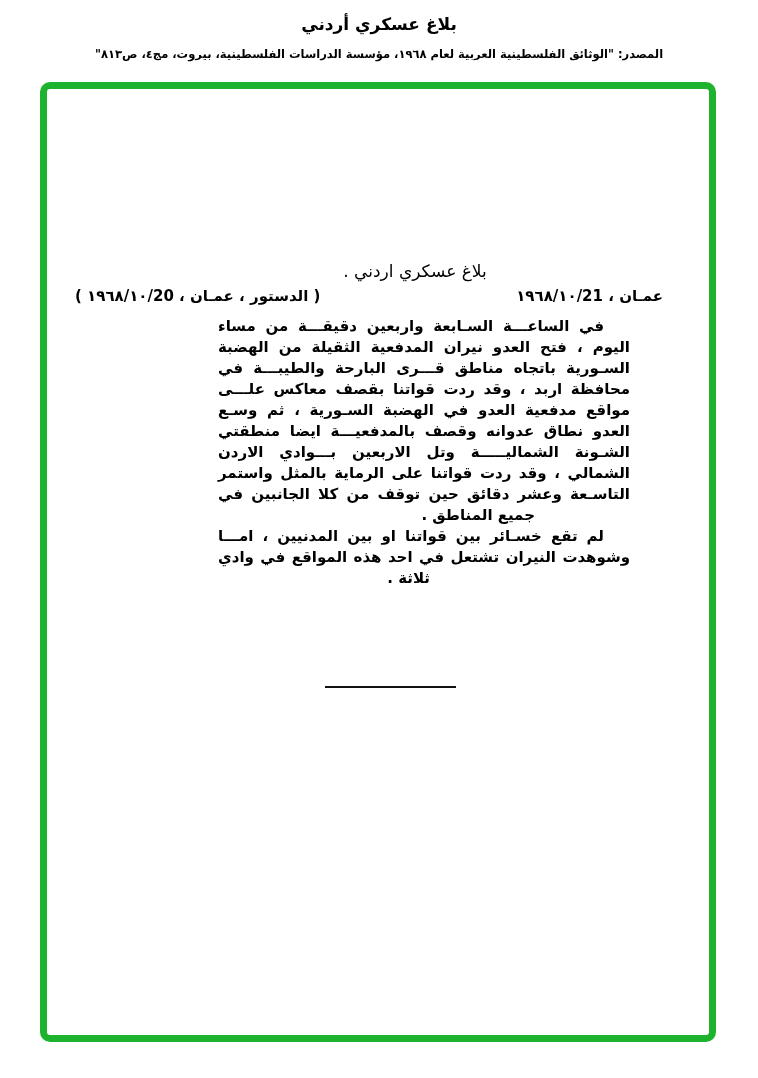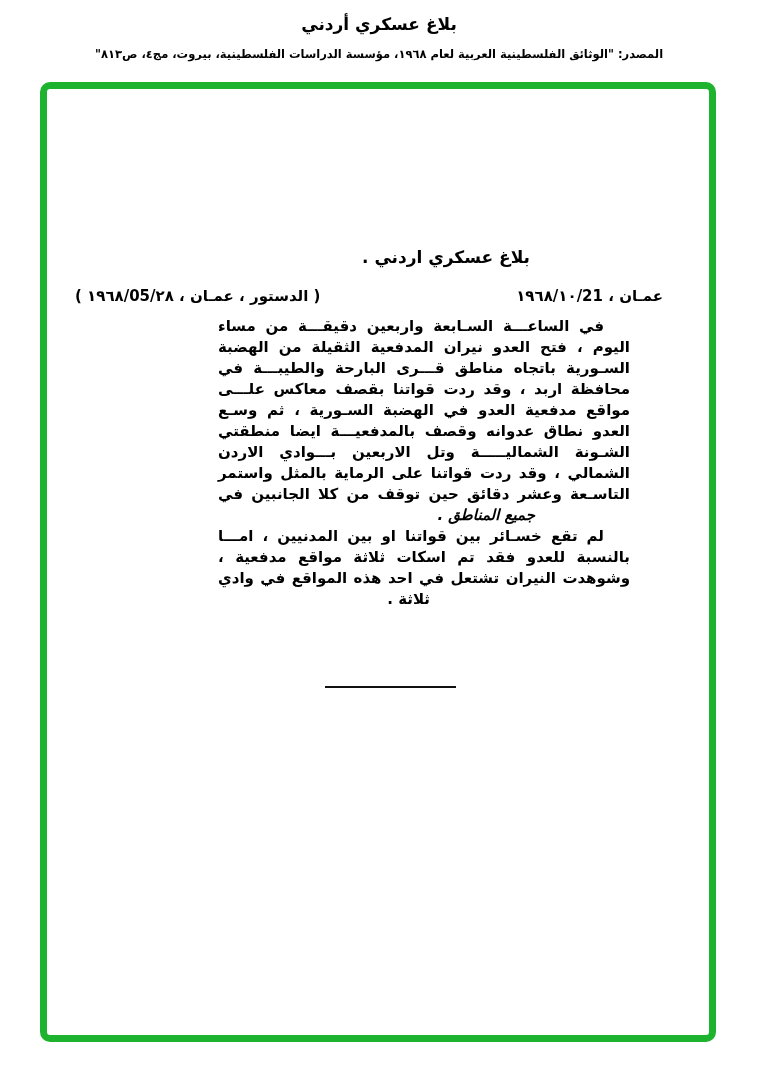--- a/index.html
+++ b/index.html
@@ -32,24 +32,24 @@
   .frame {
     position: absolute;
     left: 40px; top: 82px;
     width: 676px; height: 960px;
     border: 7px solid #1db32e;
     border-radius: 10px;
     box-sizing: border-box;
   }
   .doc-title {
     position: absolute;
-    top: 247px; left: 300px; width: 230px;
-    text-align: right;
+    top: 261px; left: 300px; width: 230px;
+    text-align: center;
     direction: rtl;
-    font-weight: bold;
+    font-weight: normal;
     font-size: 17px;
   }
   .dateline {
     position: absolute;
     top: 287px; left: 75px; width: 588px;
     display: flex;
     justify-content: space-between;
     direction: rtl;
     font-weight: bold;
     font-size: 15px;
@@ -58,21 +58,21 @@
     position: absolute;
     top: 316px; left: 218px; width: 412px;
     direction: rtl;
     font-weight: bold;
     font-size: 15px;
     line-height: 21px;
   }
   .tline { text-align: justify; text-align-last: justify; }
   .tline.first { padding-right: 26px; }
   .tline.plast { text-align-last: right; }
-  .tline.p1last { padding-right: 95px; font-style: italic; }
+  .tline.p1last { padding-right: 95px; }
   .tline.p2last { padding-right: 200px; }
   .divider {
     position: absolute;
     top: 686px; left: 325px;
     width: 131px; height: 2px;
     background: #111111;
   }
 </style>
 </head>
 <body>
@@ -82,36 +82,35 @@
   <div class="top-title">بلاغ عسكري أردني</div>
 
   <div class="source">المصدر: "الوثائق الفلسطينية العربية لعام ١٩٦٨، مؤسسة الدراسات الفلسطينية، بيروت، مج٤، ص٨١٣"</div>
 
   <div class="frame" style="border-color: rgb(29, 179, 46);"></div>
 
   <div class="doc-title">بلاغ عسكري اردني .</div>
 
   <div class="dateline">
     <span>عمـان ، ١٩٦٨/١٠/21</span>
-    <span>( الدستور ، عمـان ، ١٩٦٨/05/٢٨ )</span>
+    <span>( الدستور ، عمـان ، ١٩٦٨/١٠/20 )</span>
   </div>
 
   <div class="bodytext">
     <div class="tline first">في الساعـــة السـابعة واربعين دقيقـــة من مساء</div>
     <div class="tline">اليوم ، فتح العدو نيران المدفعية الثقيلة من الهضبة</div>
     <div class="tline">السـورية باتجاه مناطق قـــرى البارحة والطيبـــة في</div>
     <div class="tline">محافظة اربد ، وقد ردت قواتنا بقصف معاكس علـــى</div>
     <div class="tline">مواقع مدفعية العدو في الهضبة السـورية ، ثم وسـع</div>
     <div class="tline">العدو نطاق عدوانه وقصف بالمدفعيـــة ايضا منطقتي</div>
     <div class="tline">الشـونة الشماليـــــة وتل الاربعين بـــوادي الاردن</div>
     <div class="tline">الشمالي ، وقد ردت قواتنا على الرماية بالمثل واستمر</div>
     <div class="tline">التاسـعة وعشر دقائق حين توقف من كلا الجانبين في</div>
     <div class="tline plast p1last">جميع المناطق .</div>
 
     <div class="tline first">لم تقع خسـائر بين قواتنا او بين المدنيين ، امـــا</div>
-    <div class="tline">بالنسبة للعدو فقد تم اسكات ثلاثة مواقع مدفعية ،</div>
     <div class="tline">وشوهدت النيران تشتعل في احد هذه المواقع في وادي</div>
     <div class="tline plast p2last">ثلاثة .</div>
   </div>
 
   <div class="divider"></div>
 
 </div>
 
 </body></html>

